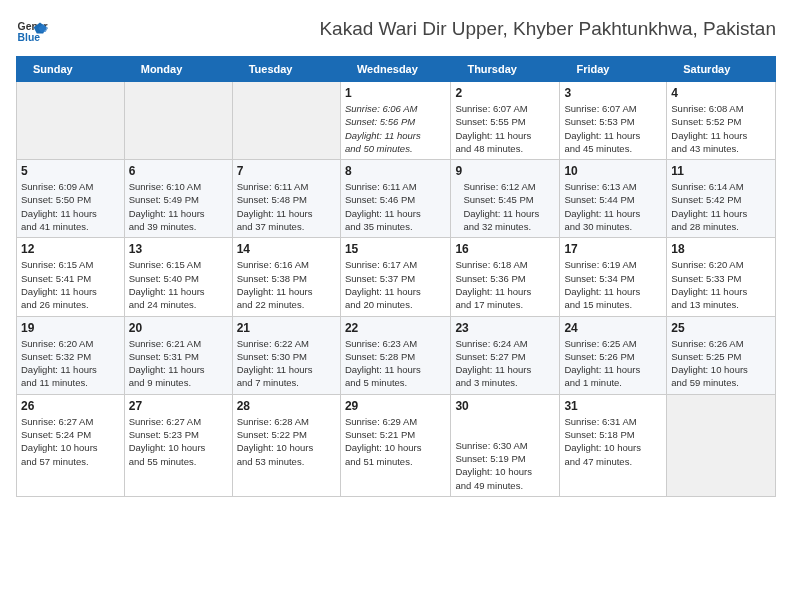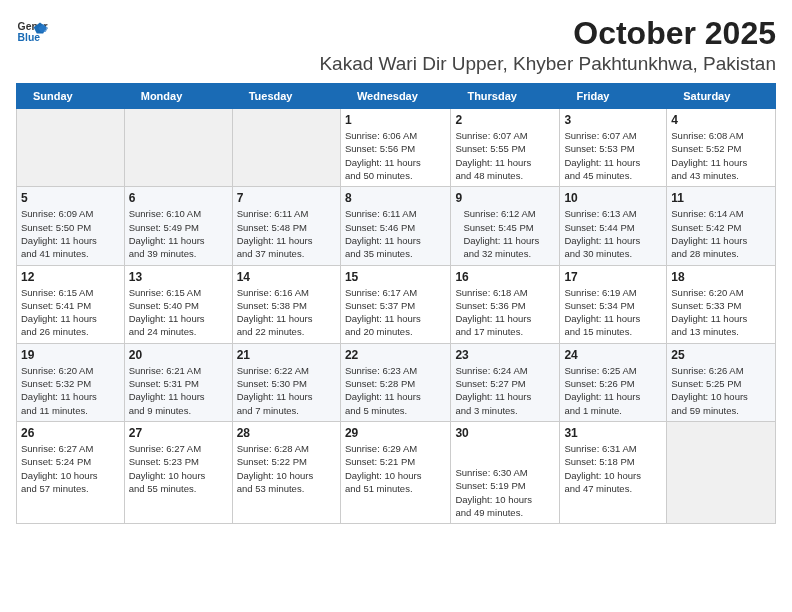--- a/index.html
+++ b/index.html
@@ -85,21 +85,20 @@
 <div class="header">
   <div class="logo">
     <svg class="logo-icon" viewBox="0 0 40 40">
       <text x="2" y="18" font-size="13" font-weight="bold" fill="#333">General</text>
       <text x="2" y="31" font-size="13" font-weight="bold" fill="#1a6bb5">Blue</text>
       <polygon points="30,8 38,14 34,22 26,22 22,14" fill="#1a6bb5"></polygon>
       <polygon points="34,10 40,15 37,20 31,20 28,15" fill="#2a7acc" opacity="0.7"></polygon>
     </svg>
   </div>
   <div class="title-section">
-    <div class="month-title">October 2025</div>
     <div class="location-title">Kakad Wari Dir Upper, Khyber Pakhtunkhwa, Pakistan</div>
   </div>
 </div>
 
 <table class="calendar">
   <thead>
     <tr>
     <th>Sunday</th>
         <th>Monday</th>
         <th>Tuesday</th>
@@ -109,21 +108,21 @@
         <th>Saturday</th>
       </tr>
   </thead>
   <tbody id="calendar-body">
   <tr>
         <td class="empty-cell"></td>
         <td class="empty-cell"></td>
         <td class="empty-cell"></td>
         <td>
           <div class="day-number">1</div>
-          <div class="cell-content" style="white-space: pre-line;">Sunrise: 6:06 AM
+          <div class="cell-content" style="white-space: pre-line; font-style: italic;">Sunrise: 6:06 AM
 Sunset: 5:56 PM
 Daylight: 11 hours
 and 50 minutes.</div>
         </td>
         <td>
           <div class="day-number">2</div>
           <div class="cell-content" style="white-space: pre-line;">Sunrise: 6:07 AM
 Sunset: 5:55 PM
 Daylight: 11 hours
 and 48 minutes.</div>

